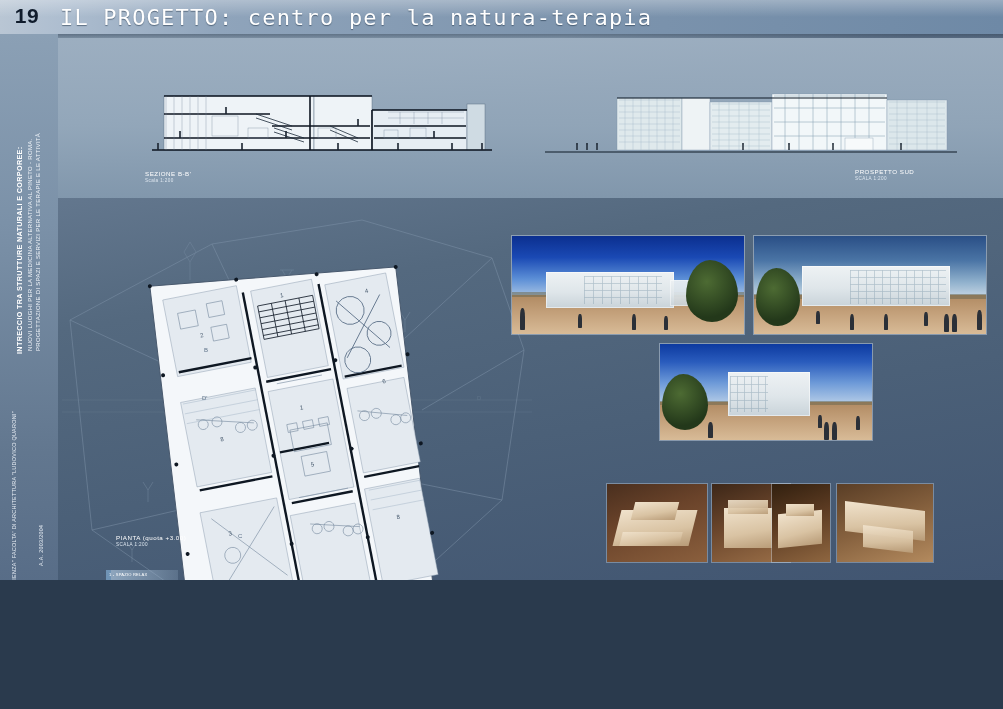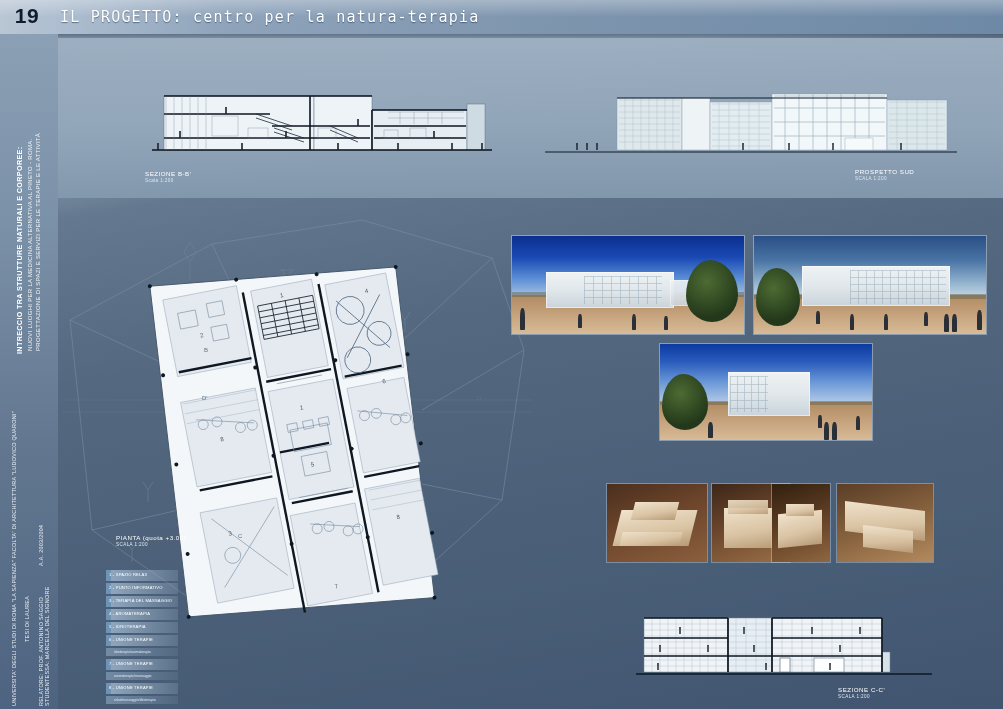--- a/index.html
+++ b/index.html
@@ -1,29 +1,29 @@
 <!DOCTYPE html>
 <html><head>
 <meta charset="utf-8">
 <style>
   html,body{margin:0;padding:0;background:#2a3a4d;}
   body{font-family:"Liberation Sans",sans-serif;}
-  .board{position:relative;width:1003px;height:709px;overflow:hidden;
+  .board{position:relative;width:1003px;height:580px;overflow:hidden;
     background:linear-gradient(170deg,#7f95ab 0%,#8ea2b5 8%,#8ba0b4 18%,#64788f 26%,#54697f 45%,#4b6078 70%,#415571 100%);}
 
   
   .hdr{position:absolute;left:0;top:0;width:1003px;height:34px;
     background:linear-gradient(90deg,#b9c6d4 0%,#aebed0 6%,#8fa4bb 22%,#7e95ae 55%,#6e89a6 100%);}
   .hdr-sheen{position:absolute;left:0;top:0;width:1003px;height:17px;
     background:linear-gradient(180deg,rgba(255,255,255,.30),rgba(255,255,255,0));pointer-events:none;}
   .pageno{position:absolute;left:12px;top:3px;width:30px;height:26px;
     color:#101c2c;font-size:21px;font-weight:bold;letter-spacing:.5px;
     display:flex;align-items:center;justify-content:center;}
   .hdr-title{position:absolute;left:60px;top:4px;height:26px;display:flex;align-items:center;
-    color:#ffffff;font-size:15px;letter-spacing:1.2px;font-family:"DejaVu Sans Mono",monospace;
+    color:#ffffff;font-size:22px;letter-spacing:1.2px;font-family:"DejaVu Sans Mono",monospace;
     text-shadow:0 1px 1px rgba(30,50,70,.55);white-space:nowrap;}
   .hdr-shadow{position:absolute;left:0;top:34px;width:1003px;height:7px;
     background:linear-gradient(180deg,rgba(30,45,65,.40),rgba(30,45,65,0));}
 
   
   .topband{position:absolute;left:58px;top:38px;width:945px;height:160px;
     background:linear-gradient(180deg,#9dafc1 0%,#93a7ba 55%,#8399ae 100%);opacity:.95;}
 
   
   .side{position:absolute;left:0;top:34px;width:58px;height:675px;

